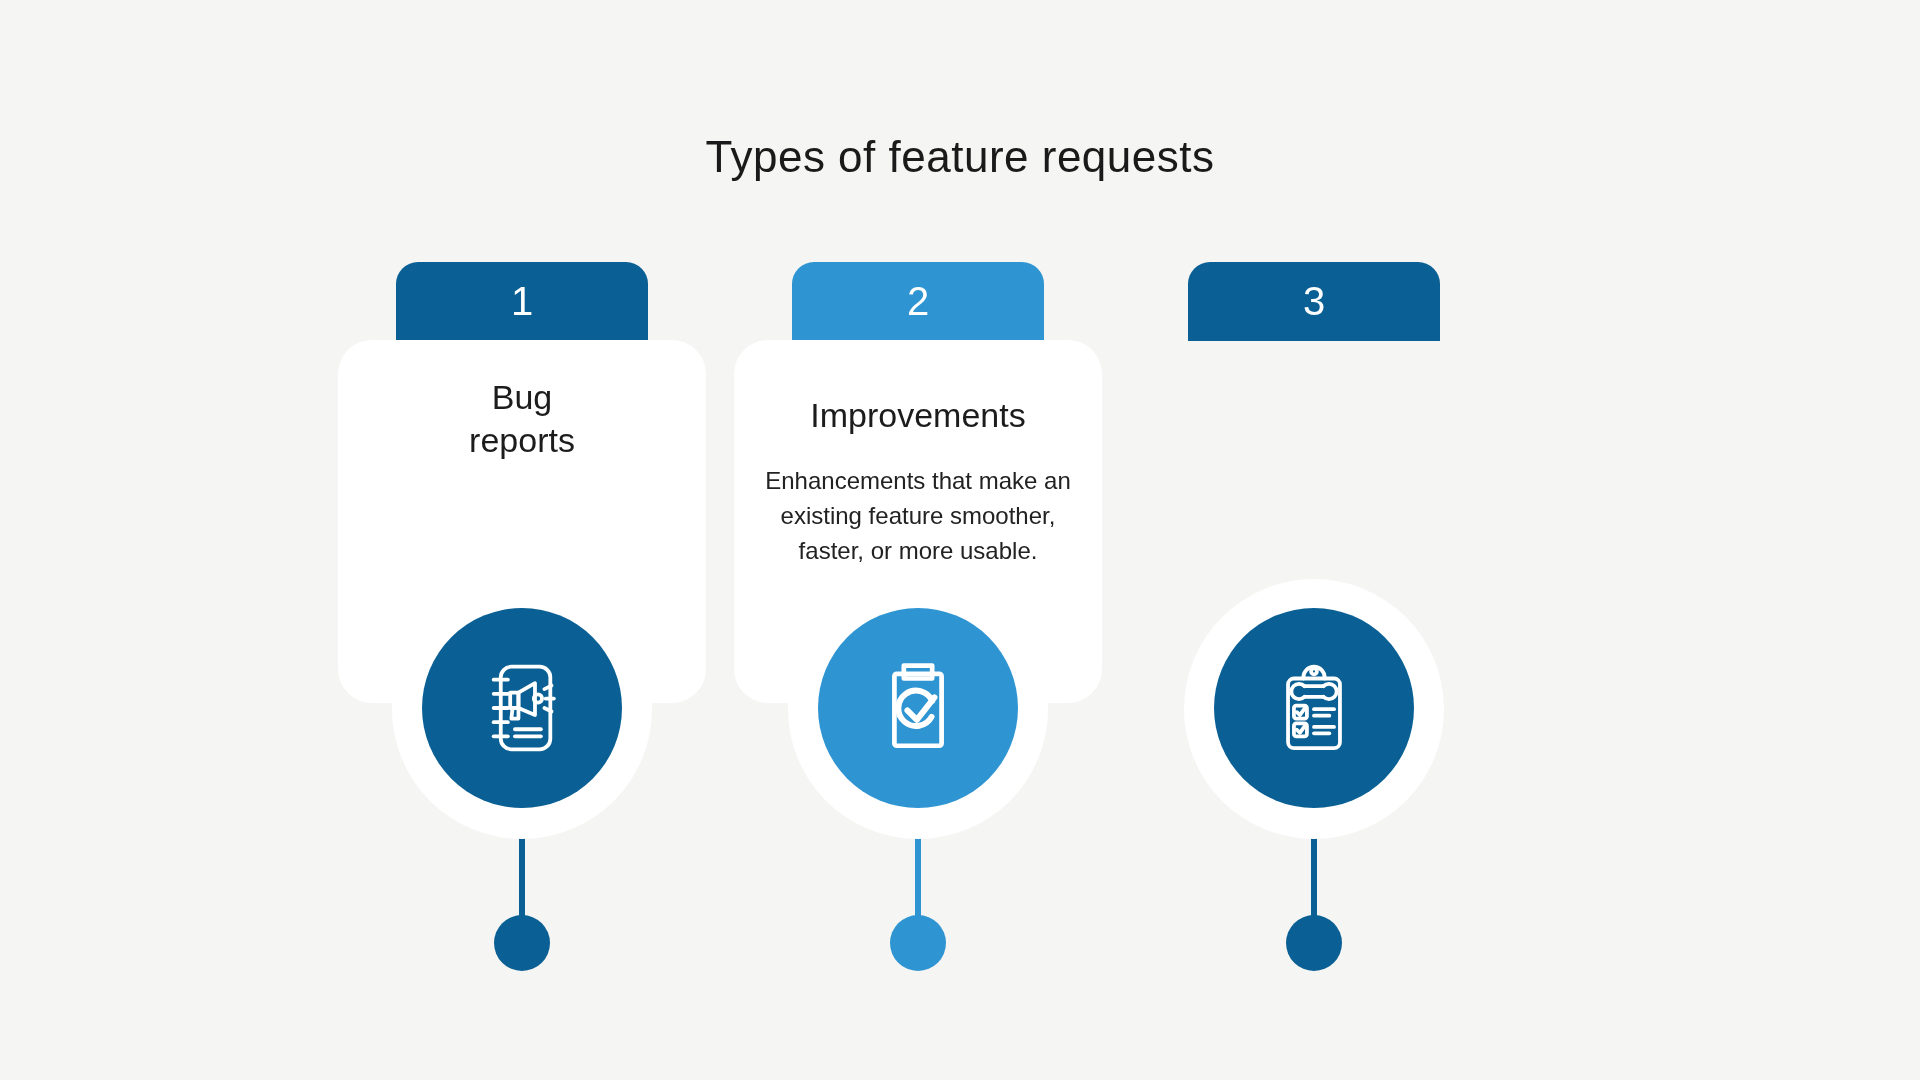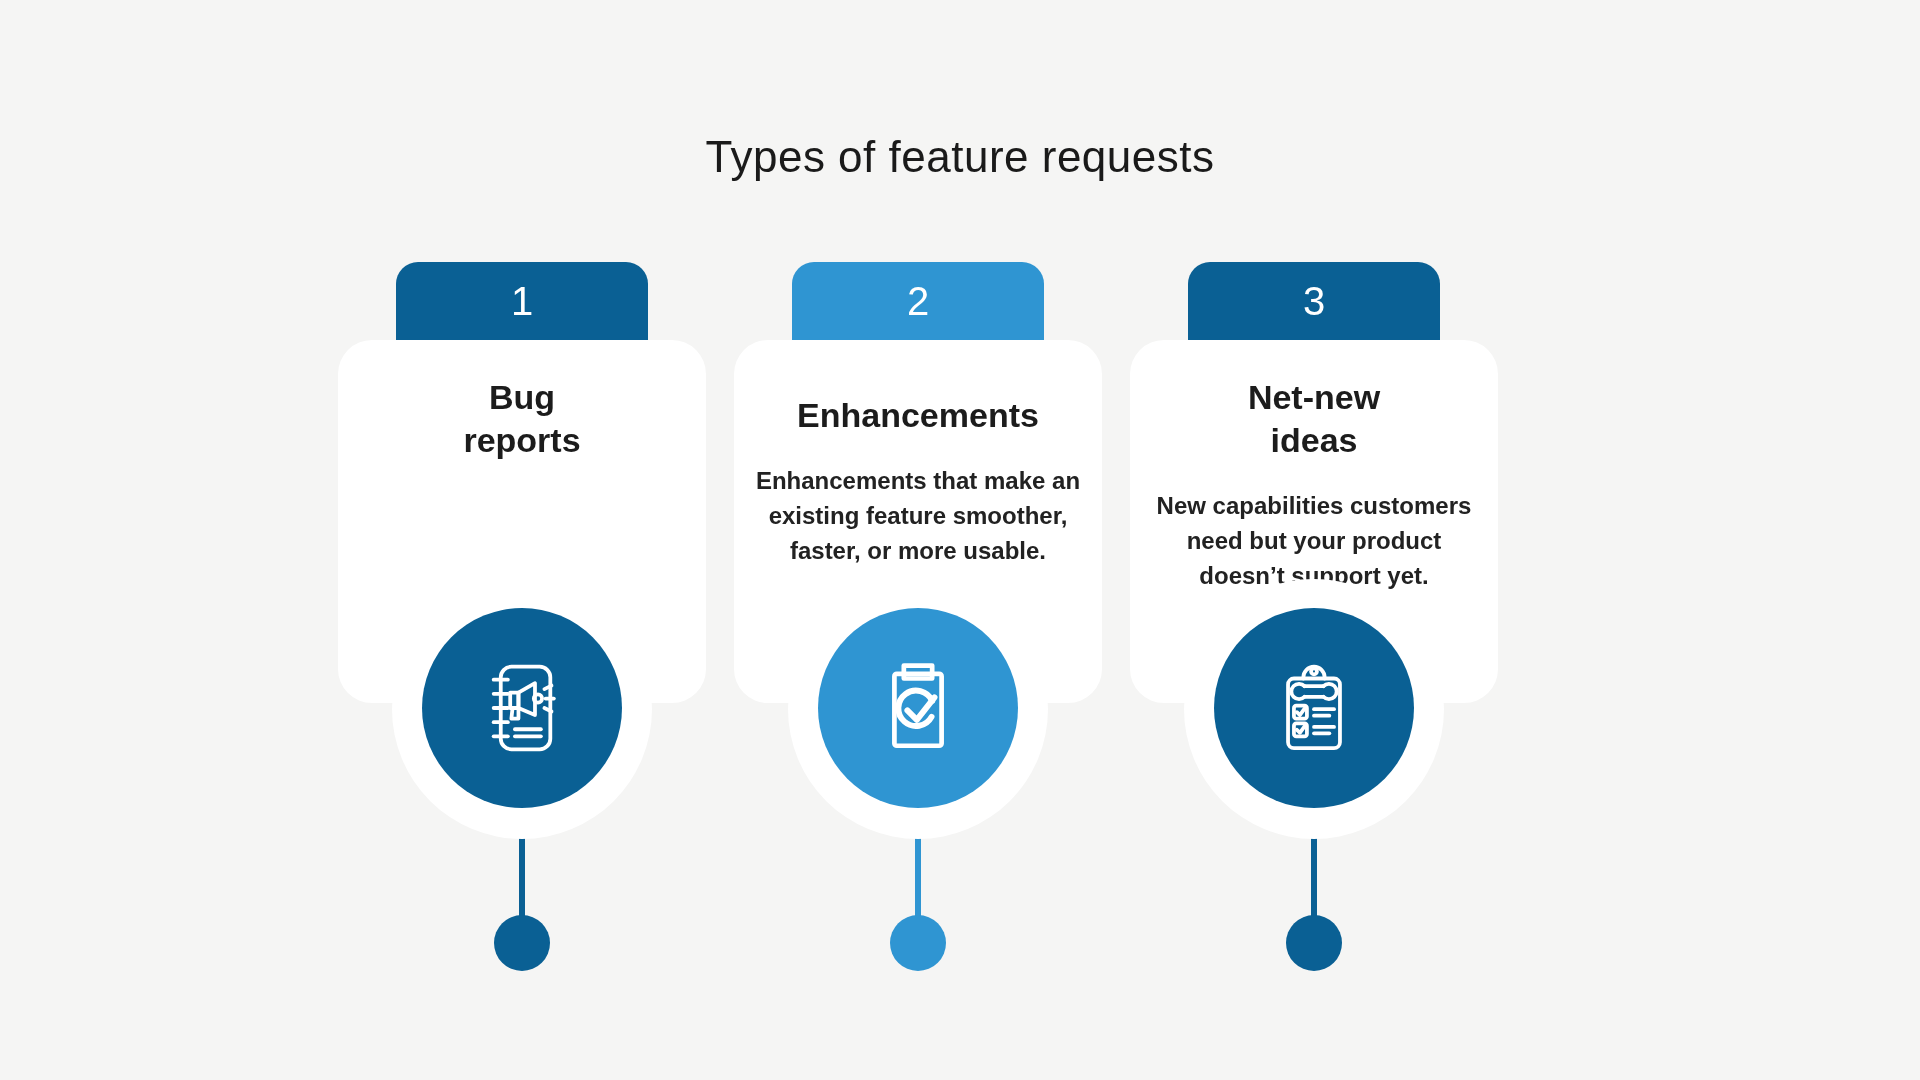--- a/index.html
+++ b/index.html
@@ -54,29 +54,29 @@
     width: 368px;
     height: 363px;
     background: #ffffff;
     border-radius: 34px;
     z-index: 1;
     text-align: center;
     padding: 36px 8px 0 8px;
   }
   .card-title {
     font-size: 34px;
-    font-weight: 700;
+    font-weight: 400;
     line-height: 43px;
     color: #1c1c1c;
     white-space: pre-line;
   }
   .card-desc {
     margin-top: 26px;
     font-size: 24px;
-    font-weight: 700;
+    font-weight: 400;
     line-height: 35px;
     color: #222222;
     white-space: pre-line;
   }
   
   .bulge {
     position: absolute;
     left: 54px;
     top: 317px;
     width: 260px;
@@ -176,21 +176,21 @@
     </div>
     <div class="stem"></div>
     <div class="dot"></div>
   </div>
 
   <div class="card-col" style="--accent: #2f95d2;">
     <div class="tab">
       <span>2</span>
     </div>
     <div class="card">
-      <div class="card-title" style="margin-top:18px">Enhancements</div>
+      <div class="card-title" style="margin-top:18px">Improvements</div>
       <div class="card-desc">Enhancements that make an
 existing feature smoother,
 faster, or more usable.</div>
     </div>
     <div class="bulge"></div>
     <div class="icon-circle">
       <svg viewBox="0 0 100 100">
 
         <rect class="icon-stroke" style="stroke-width:4" x="30" y="21" width="40" height="61" rx="2"></rect>
         <rect class="icon-stroke" style="stroke-width:4" x="38" y="14" width="24" height="11"></rect>
@@ -199,27 +199,20 @@
         <polyline class="icon-stroke-bold" points="41,52 49,60 64,41"></polyline>
       </svg>
     </div>
     <div class="stem"></div>
     <div class="dot"></div>
   </div>
 
   <div class="card-col" style="--accent: #0a6094;">
     <div class="tab">
       <span>3</span>
-    </div>
-    <div class="card">
-      <div class="card-title">Net-new
-ideas</div>
-      <div class="card-desc">New capabilities customers
-need but your product
-doesn’t support yet.</div>
     </div>
     <div class="bulge"></div>
     <div class="icon-circle">
       <svg viewBox="0 0 100 100">
 
         <rect class="icon-stroke" x="28" y="25" width="44" height="59" rx="5"></rect>
         <path class="icon-stroke" d="M41 25 v-1 a9 9 0 0 1 18 0 v1"></path>
         <circle class="icon-stroke" cx="50" cy="19" r="2.5"></circle>
 
         <path class="icon-stroke" d="M42 31.5 A6.5 6.5 0 1 0 42 40.5"></path>

